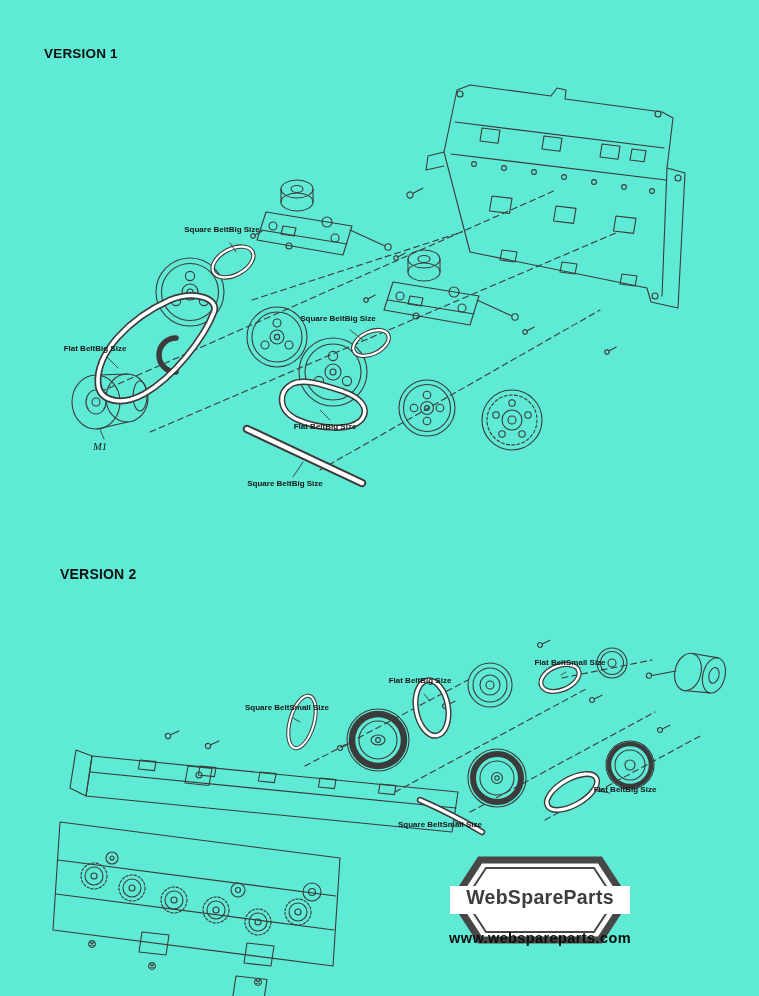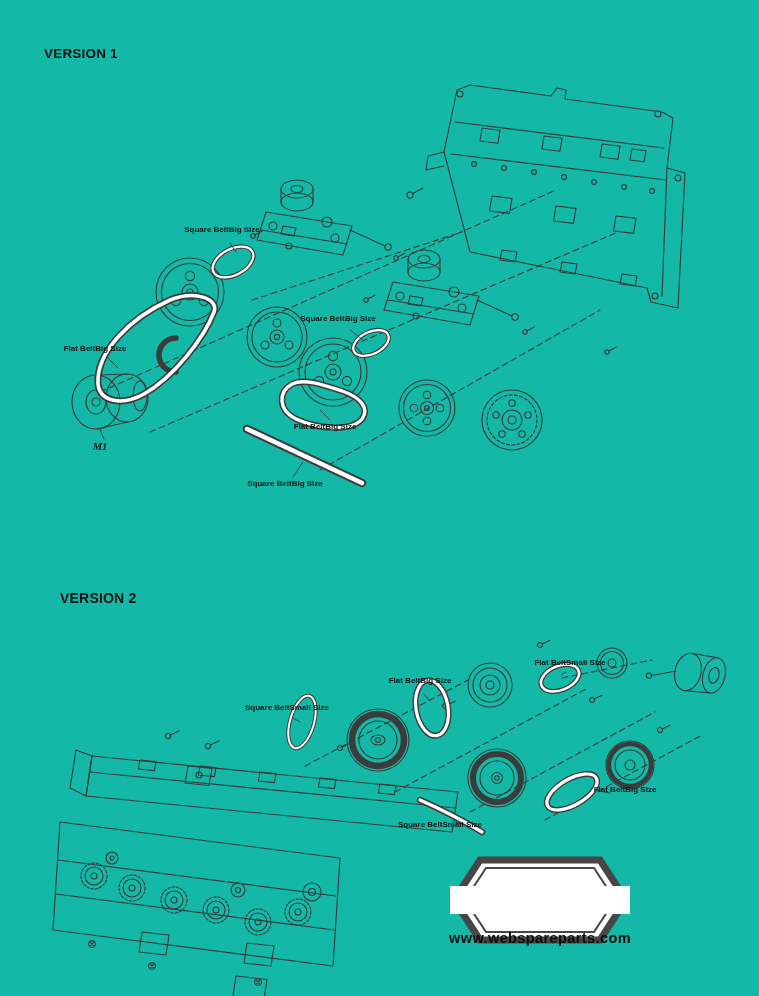--- a/index.html
+++ b/index.html
@@ -1,24 +1,24 @@
 <!DOCTYPE html>
 <html><head>
 <meta charset="utf-8">
 <style>
   * { box-sizing: border-box; margin: 0; padding: 0; }
   body { background: #e9e9e9; font-family: "Liberation Sans", sans-serif; }
-  .canvas { position: relative; width: 759px; height: 996px; background: #14b8a6; margin: 0 auto; overflow: hidden; }
+  .canvas { position: relative; width: 759px; height: 996px; background: #5eead4; margin: 0 auto; overflow: hidden; }
   .art { position: absolute; left: 0; }
   .heading { position: absolute; font-weight: 700; color: #101010; letter-spacing: .2px; }
   #v1-title { left: 44px; top: 46px; font-size: 13.5px; }
-  #v2-title { left: 60px; top: 590px; font-size: 14px; }
+  #v2-title { left: 60px; top: 566px; font-size: 14px; }
   .description { position: absolute; left: 44px; top: 88px; width: 262px; font-size: 12.8px; font-weight: 700; line-height: 1.32; color: #101010; }
   .lbl { position: absolute; transform: translateX(-50%); display: flex; flex-direction: row; align-items: center; font-size: 8px; font-weight: 700; line-height: 1.18; color: #151515; white-space: nowrap; }
-  .m1 { font-family: "Liberation Serif", serif; font-style: italic; font-size: 10.5px; font-weight: 700; }
+  .m1 { font-family: "Liberation Serif", serif; font-style: italic; font-size: 10.5px; font-weight: 400; }
   .logo-text { position: absolute; left: 450px; top: 886px; width: 180px; text-align: center; font-size: 19.5px; font-weight: 700; color: #3d3d3d; letter-spacing: .3px; }
   .site-url { position: absolute; left: 415px; top: 930px; width: 250px; text-align: center; font-size: 14.5px; font-weight: 700; color: #0d0d0d; letter-spacing: .4px; }
 </style>
 </head>
 <body>
 
 <div class="canvas">
 
   <svg class="art" style="top:0" width="759" height="560" viewBox="0 0 759 560">
     <g fill="none" stroke="#3b3b3b" stroke-width="1.1" stroke-linejoin="round" stroke-linecap="round">
@@ -451,15 +451,16 @@
   <div class="lbl" style="left:625px; top:785px">
     <span>Flat Belt</span>
     <span>Big Size</span>
   </div>
 
   <svg class="art" style="left:450px; top:855px" width="180" height="90" viewBox="0 0 180 90">
     <polygon points="30,5 150,5 176,45 150,85 30,85 4,45" fill="#ffffff" stroke="#474747" stroke-width="7"></polygon>
     <polygon points="36,13 144,13 165,45 144,77 36,77 15,45" fill="none" stroke="#474747" stroke-width="2"></polygon>
     <rect x="-4" y="31" width="188" height="28" fill="#ffffff"></rect>
   </svg>
+  <div class="logo-text">WebSpareParts</div>
   <div class="site-url">www.webspareparts.com</div>
 
 </div>
 
 </body></html>

